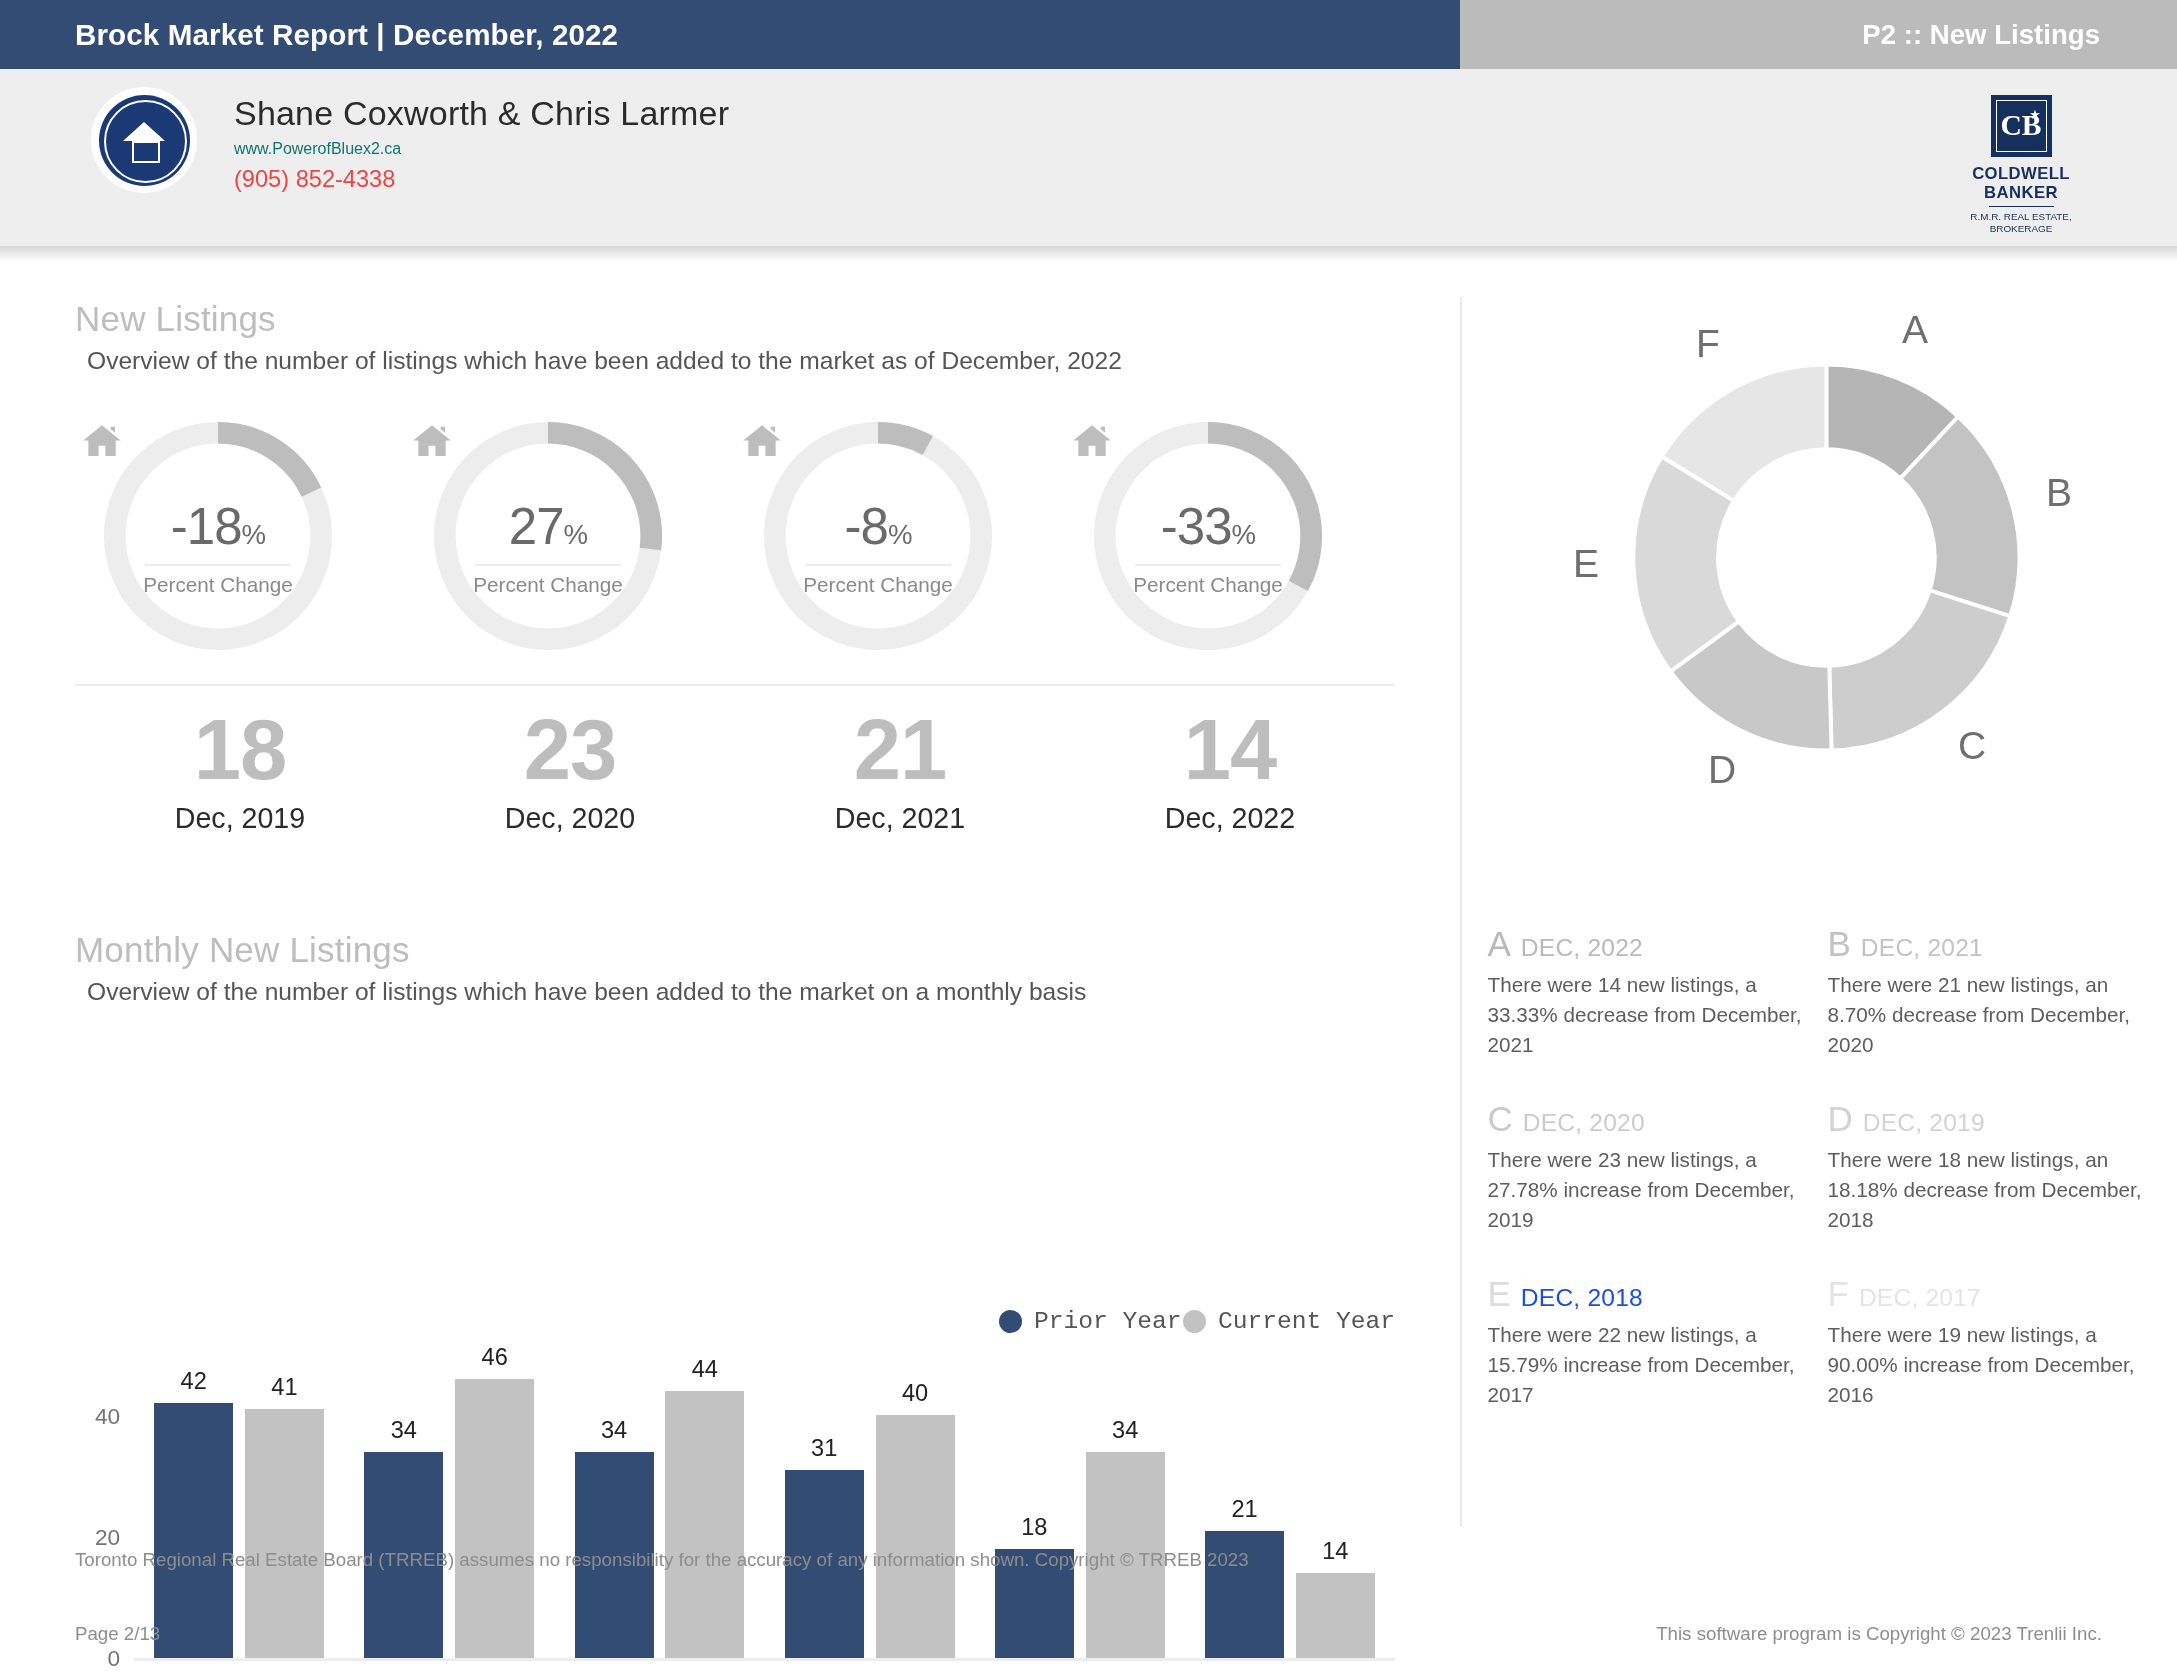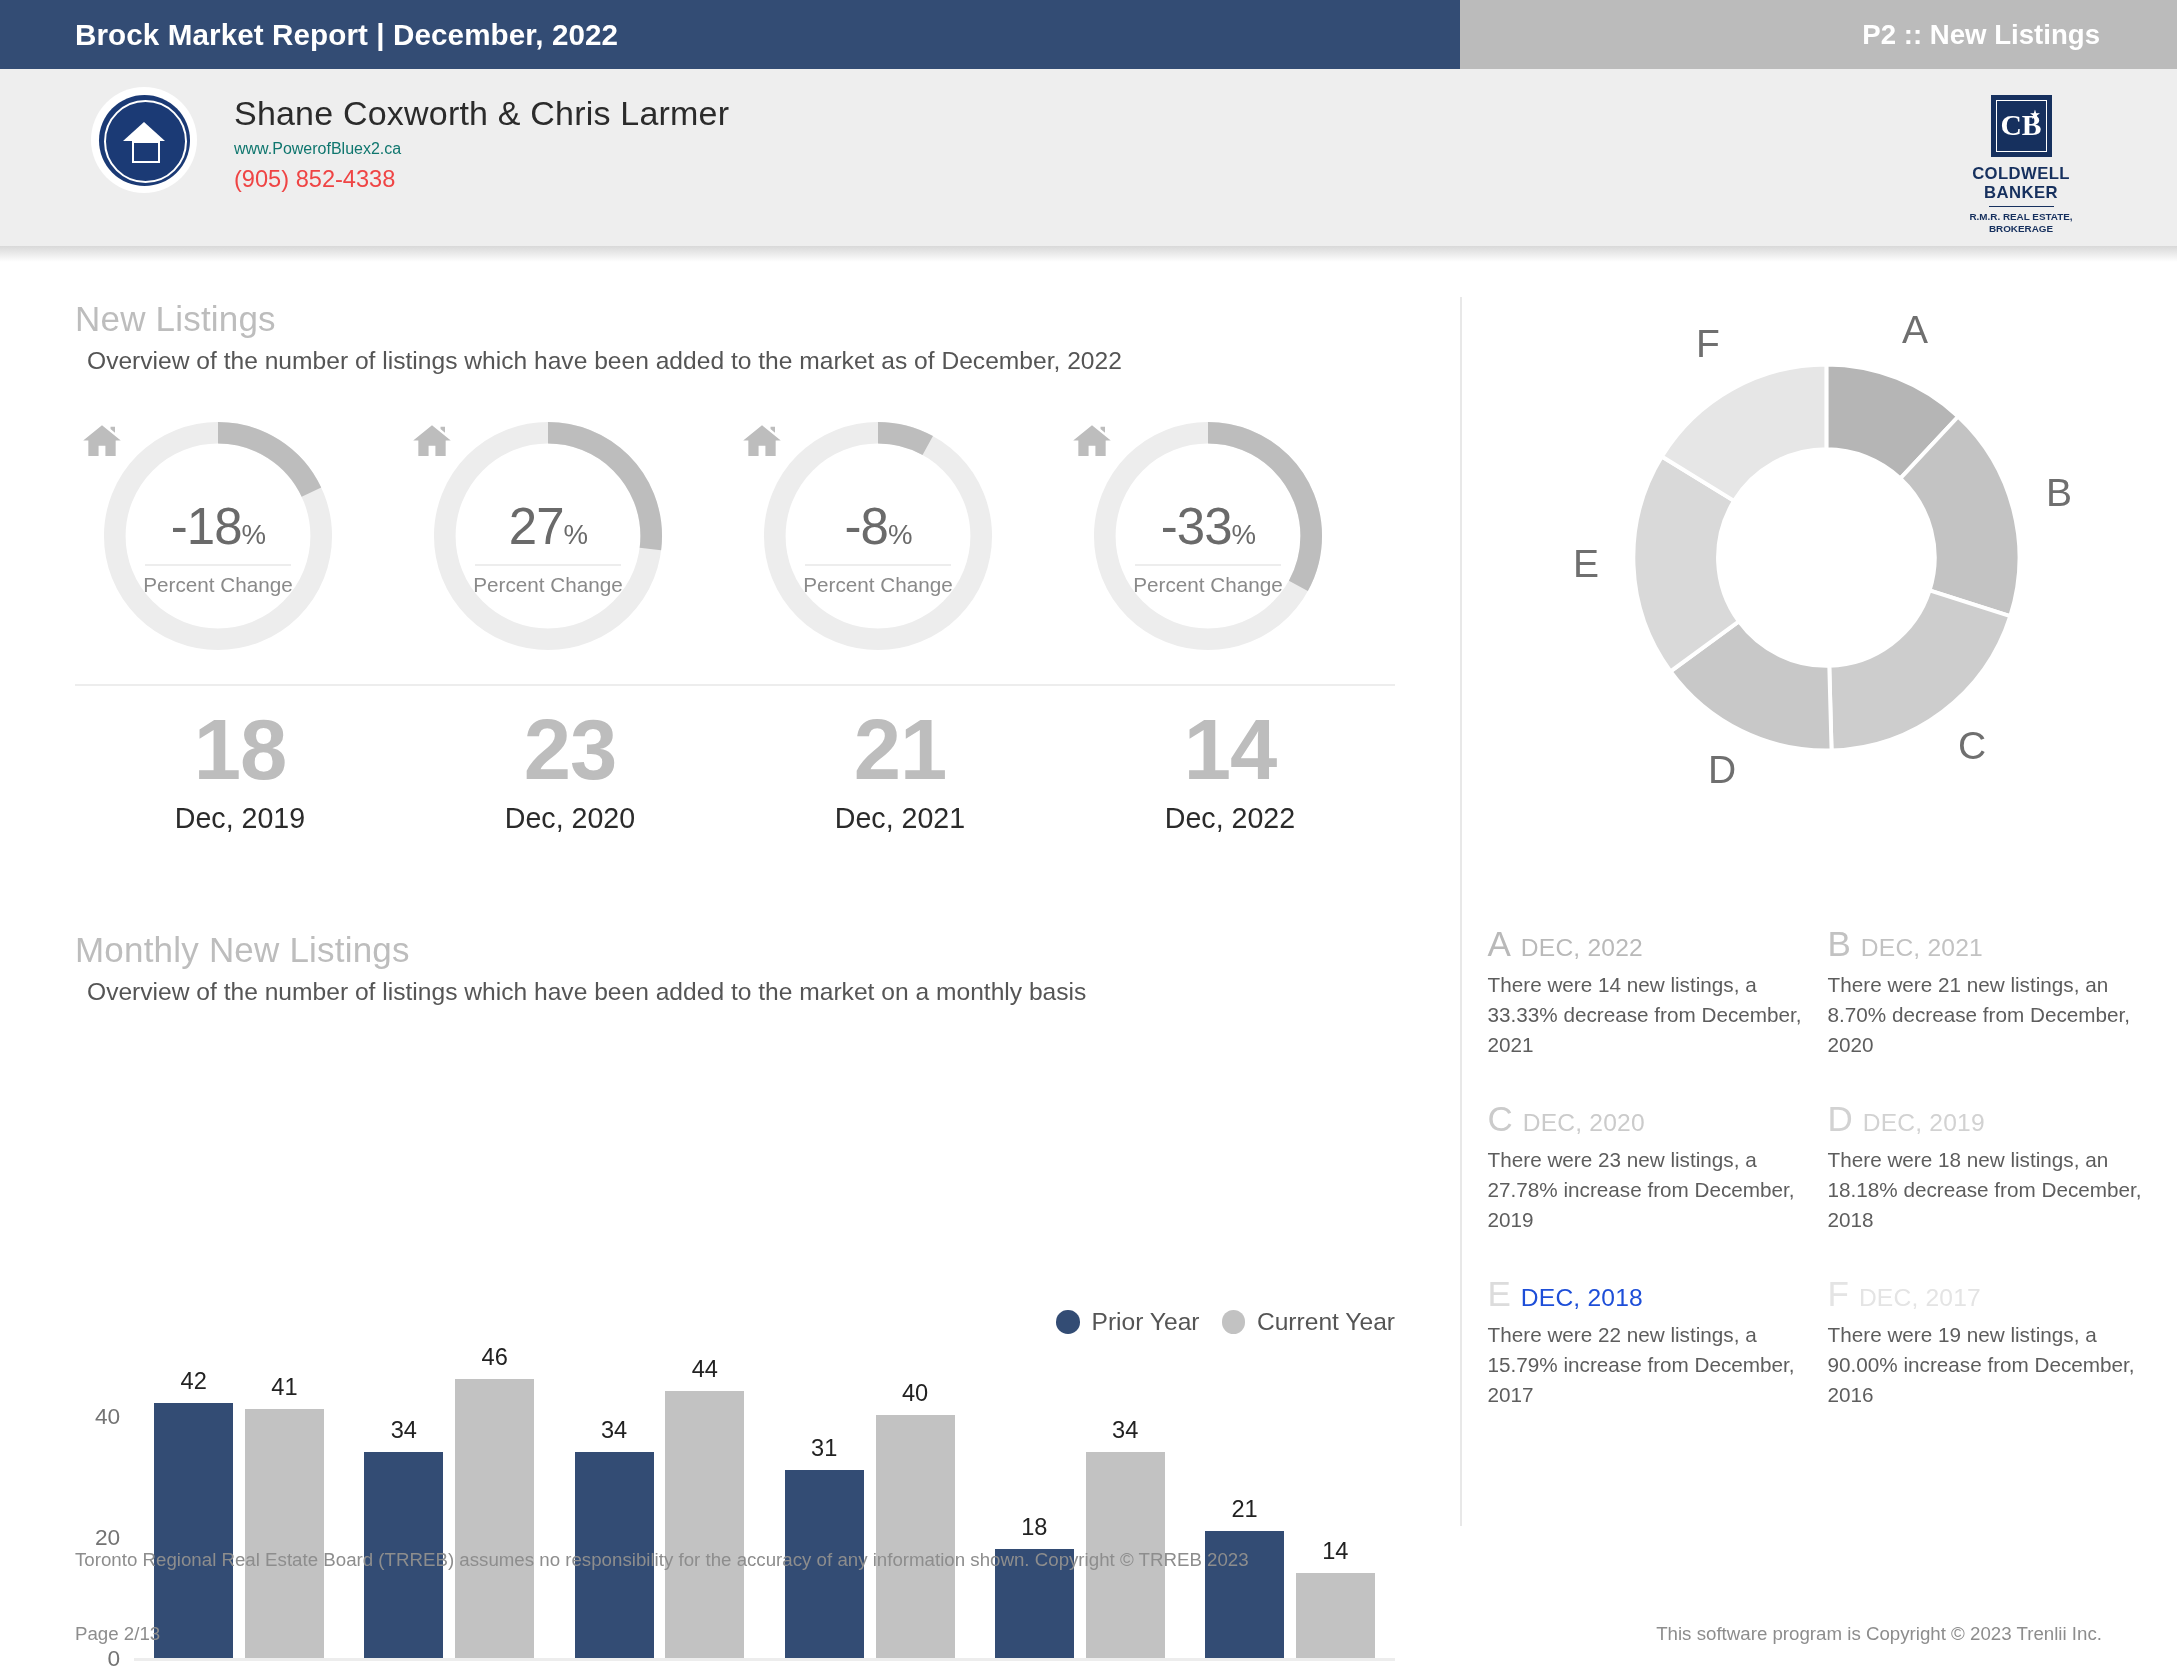--- a/index.html
+++ b/index.html
@@ -83,21 +83,21 @@
     content: ""; position: absolute; left: 3px; top: 3px; right: 3px; bottom: 3px;
     border: 1.5px solid #ffffff;
   }
   .cb-gb {
     color: #ffffff; font-size: 29.6px; font-weight: bold;
     font-family: "Liberation Serif", serif; line-height: 1; position: relative; z-index: 2;
   }
   .cb-star { position: absolute; right: 8.9px; top: 9.9px; color: #fff; font-size: 12.8px; z-index: 3; }
   .cb-name { color: #16305e; font-size: 16.7px; font-weight: bold; line-height: 1.12; margin-top: 7.9px; letter-spacing: 0.4px;}
   .cb-rule { width: 65px; height: 1px; background: #16305e; margin: 3.9px auto 3.9px; }
-  .cb-sub { color: #16305e; font-size: 9.9px; font-weight: bold; line-height: 1.2; }
+  .cb-sub { color: #16305e; font-size: 9.9px; font-weight: normal; line-height: 1.2; }
 
   
   .main { position: absolute; left: 0; top: 262px; width: 2177px; height: 1261px; }
   .left-col { position: absolute; left: 0; top: 0; width: 1460px; height: 1261px; padding-left: 7px; }
   .right-col { position: absolute; left: 1460px; top: 0; width: 717px; height: 1261px; }
   .col-divider { position: absolute; left: 1460px; top: 35px; width: 2px; height: 1229px; background: #e8e8e8; }
 
   
   .sec-title { font-size: 35px; color: #bdbdbd; font-weight: normal; letter-spacing: 0.2px; }
   .sec-sub { font-size: 24.6px; color: #555555; margin-top: 7.9px; margin-left: 12px; }
@@ -122,21 +122,21 @@
   .gauge-label { font-size: 20.7px; color: #8a8a8a; margin-top: 6.9px; }
 
   
   .totals-rule { position: absolute; left: 75px; top: 422px; width: 1320px; height: 2px; background: #ededed; }
   .totals { position: absolute; left: 75px; top: 445px; width: 1320px; height: 177px; display: flex; }
   .total { width: 350px; text-align: center; }
   .total-num { font-size: 85px; color: #bdbdbd; font-weight: bold; line-height: 1; letter-spacing: -1px; }
   .total-lbl { font-size: 28.6px; color: #2b2b2b; margin-top: 9.9px; }
 
   
-  .legend { position: absolute; right: 65px; top: 1046px; display: flex; align-items: center; gap: 22px; }
+  .legend { position: absolute; right: 65px; top: 1046px; display: flex; align-items: center; gap: 1px; font-family: Liberation Mono, monospace; }
   .legend-item { display: flex; align-items: center; gap: 11.8px; }
   .legend-dot { width: 23.6px; height: 23.6px; border-radius: 50%; }
   .legend-text { font-size: 24.6px; color: #555555; }
 
   .chart { position: absolute; left: 75px; top: 1093px; width: 1320px; height: 345px; }
   .chart-plot { position: absolute; left: 59px; top: 0; right: 0; height: 303px; }
   .chart-axis { position: absolute; left: 0; top: 0; width: 59px; height: 303px; }
   .ytick { position: absolute; right: 13.8px; font-size: 22.7px; color: #737373; transform: translateY(-50%); }
   .baseline { position: absolute; left: 59px; right: 0; top: 303px; height: 3px; background: #ededed; }
   .groups { position: absolute; left: 0; bottom: 0; width: 100%; height: 303px; display: flex; }

